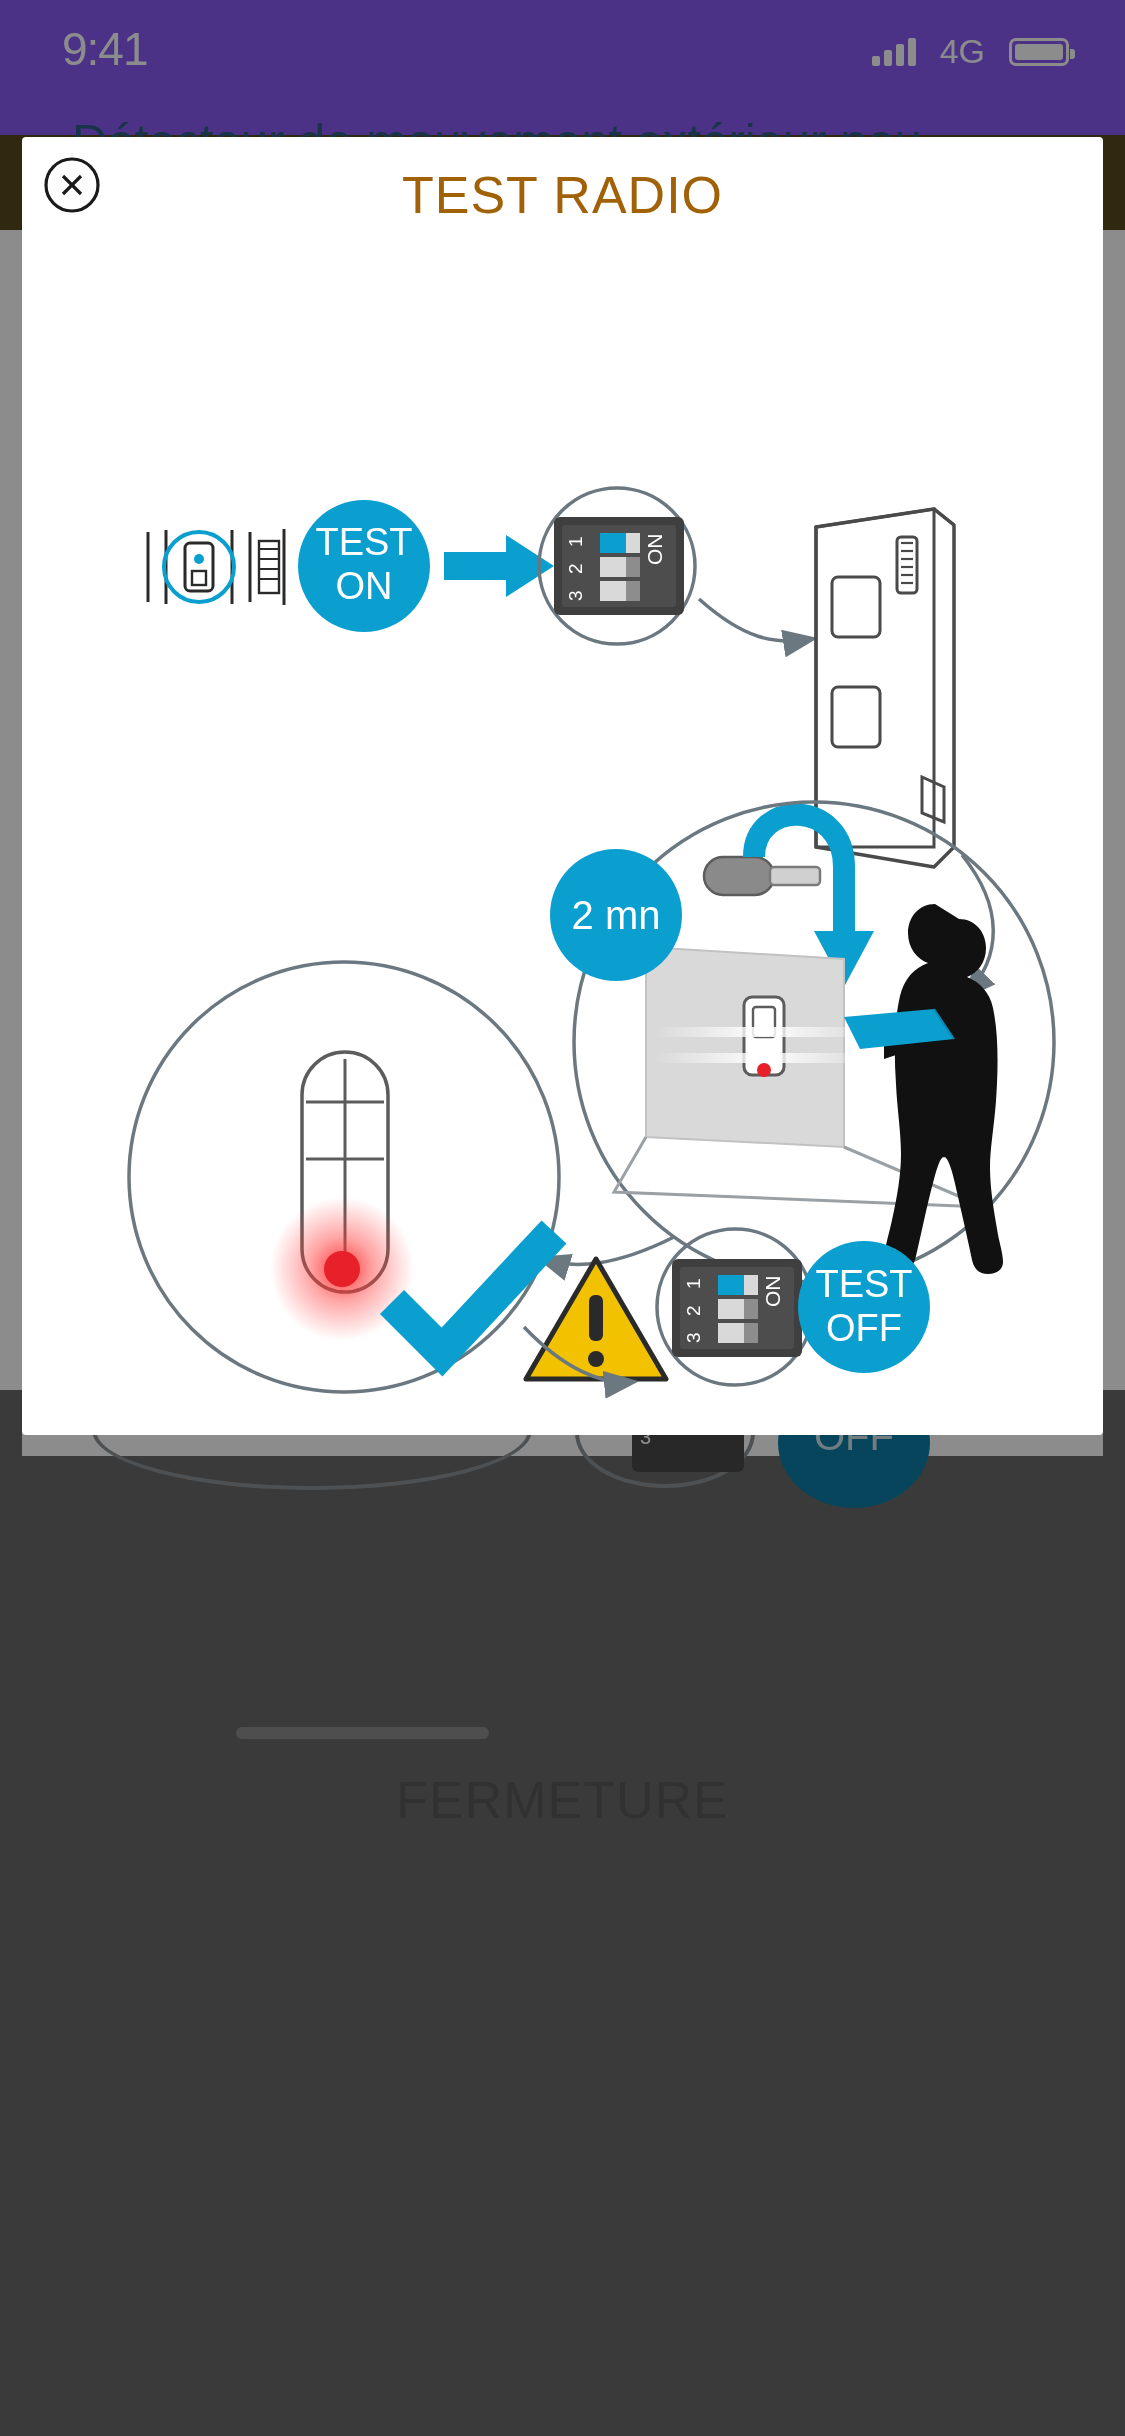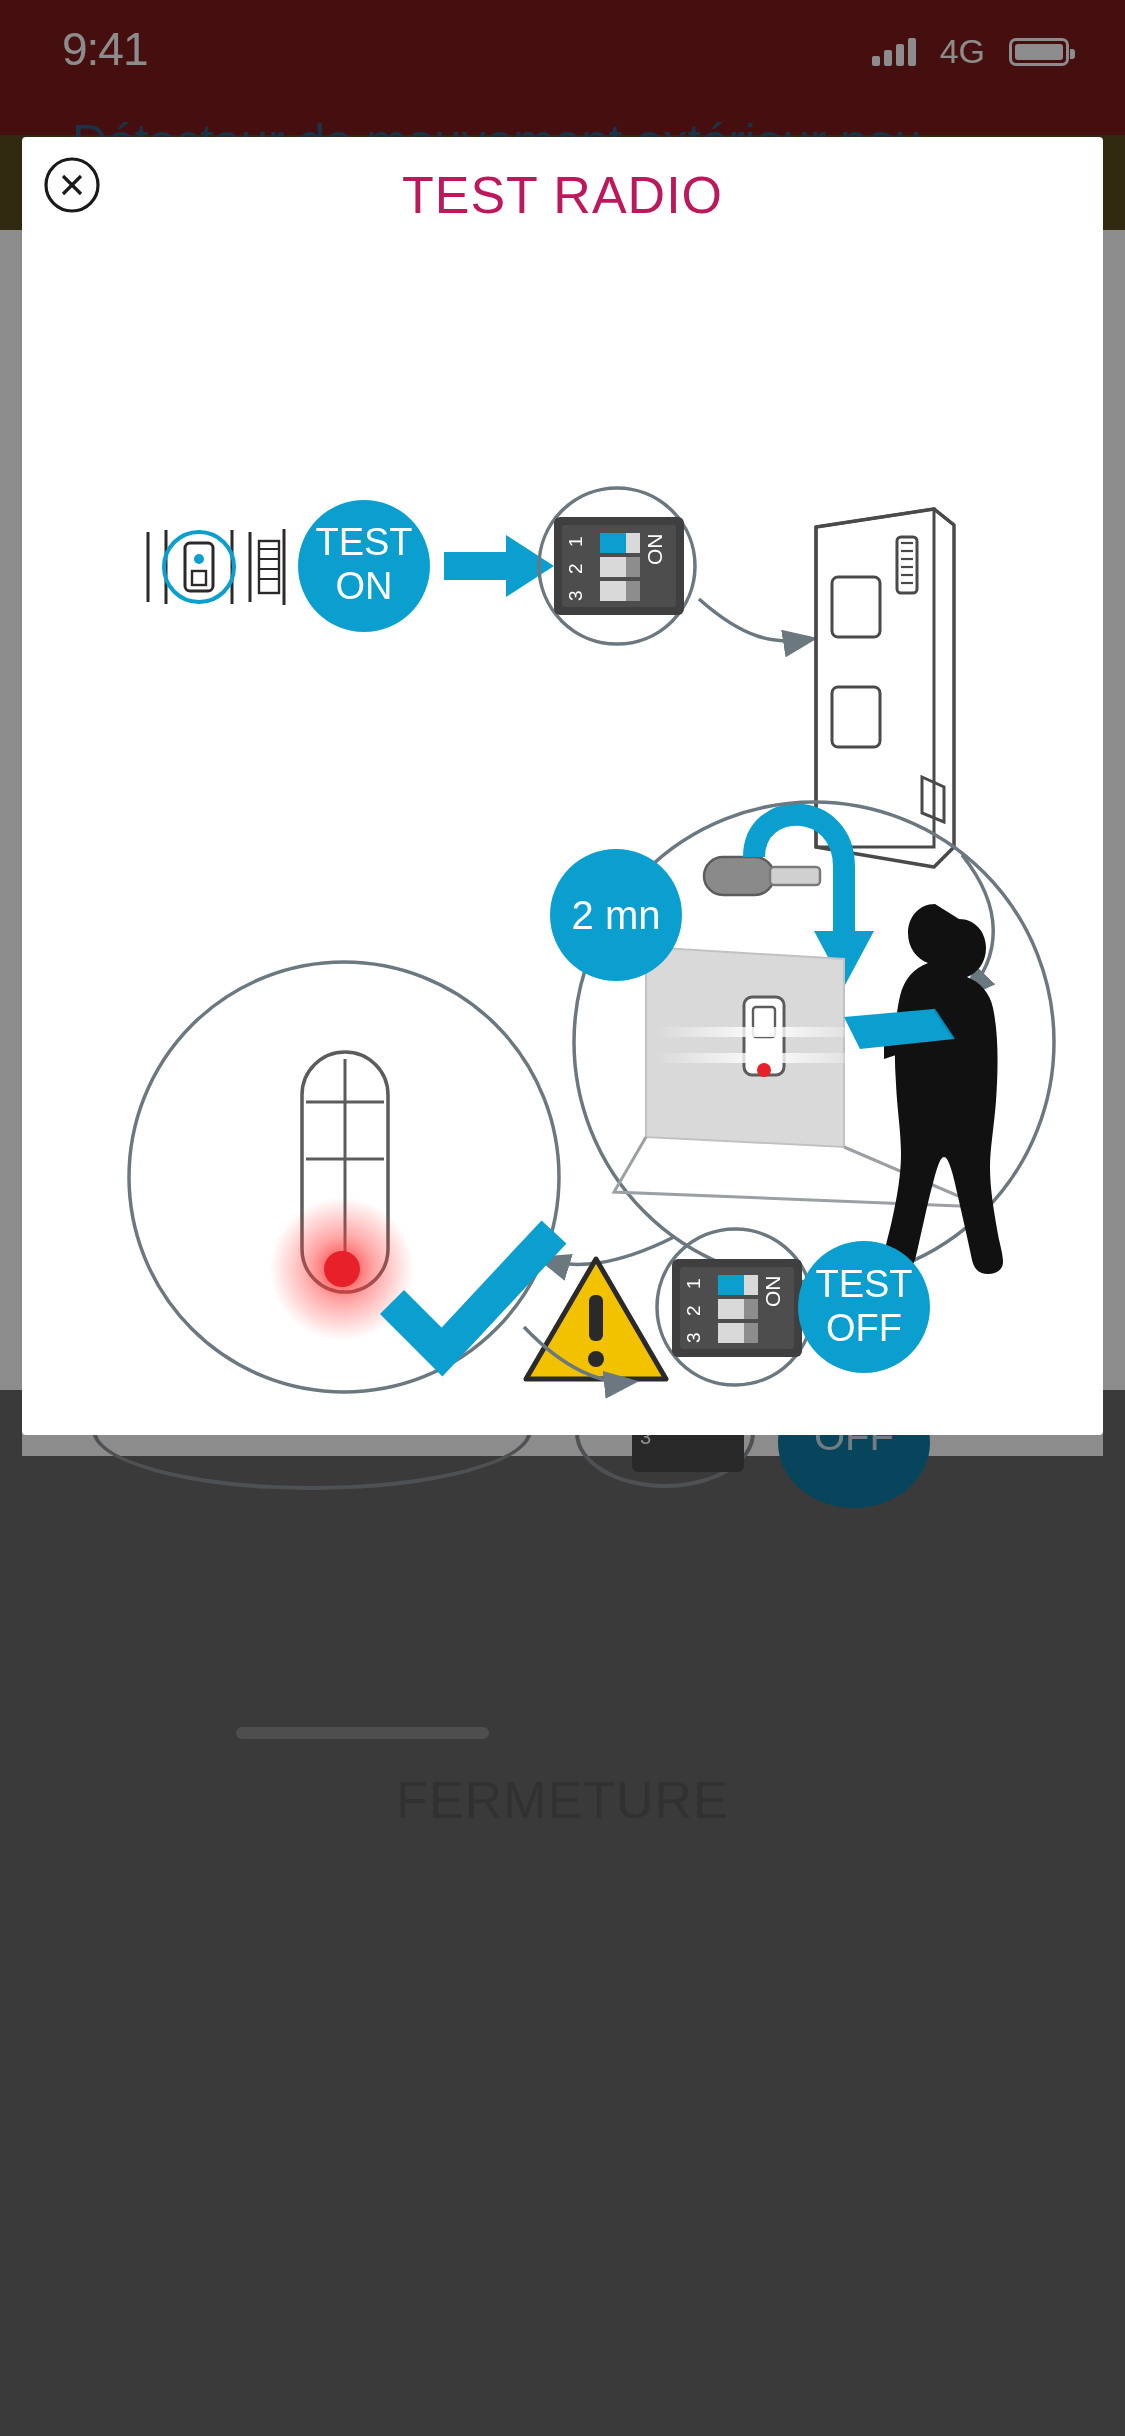--- a/index.html
+++ b/index.html
@@ -25,21 +25,21 @@
     inset: 0;
     background: #ffffff;
   }
 
   
   #status-bar {
     position: absolute;
     top: 0; left: 0;
     width: 1125px;
     height: 135px;
-    background: #7f1d1d;
+    background: #8b5cf6;
   }
   #status-time {
     position: absolute;
     left: 62px; top: 22px;
     font-size: 46px;
     color: #fff;
     letter-spacing: -1px;
     font-weight: 400;
   }
   #status-right {
@@ -172,21 +172,21 @@
     position: absolute;
     left: 21px; top: 19px;
     width: 58px; height: 58px;
     cursor: pointer;
   }
   #modal-title {
     position: absolute;
     left: 0; right: 0; top: 28px;
     text-align: center;
     font-size: 52px;
-    color: #be185d;
+    color: #a16207;
     letter-spacing: 1px;
   }
 
   #diagram {
     position: absolute;
     left: 0; top: 110px;
     width: 872px;
     height: 1180px;
     margin-left: 32px;
   }

